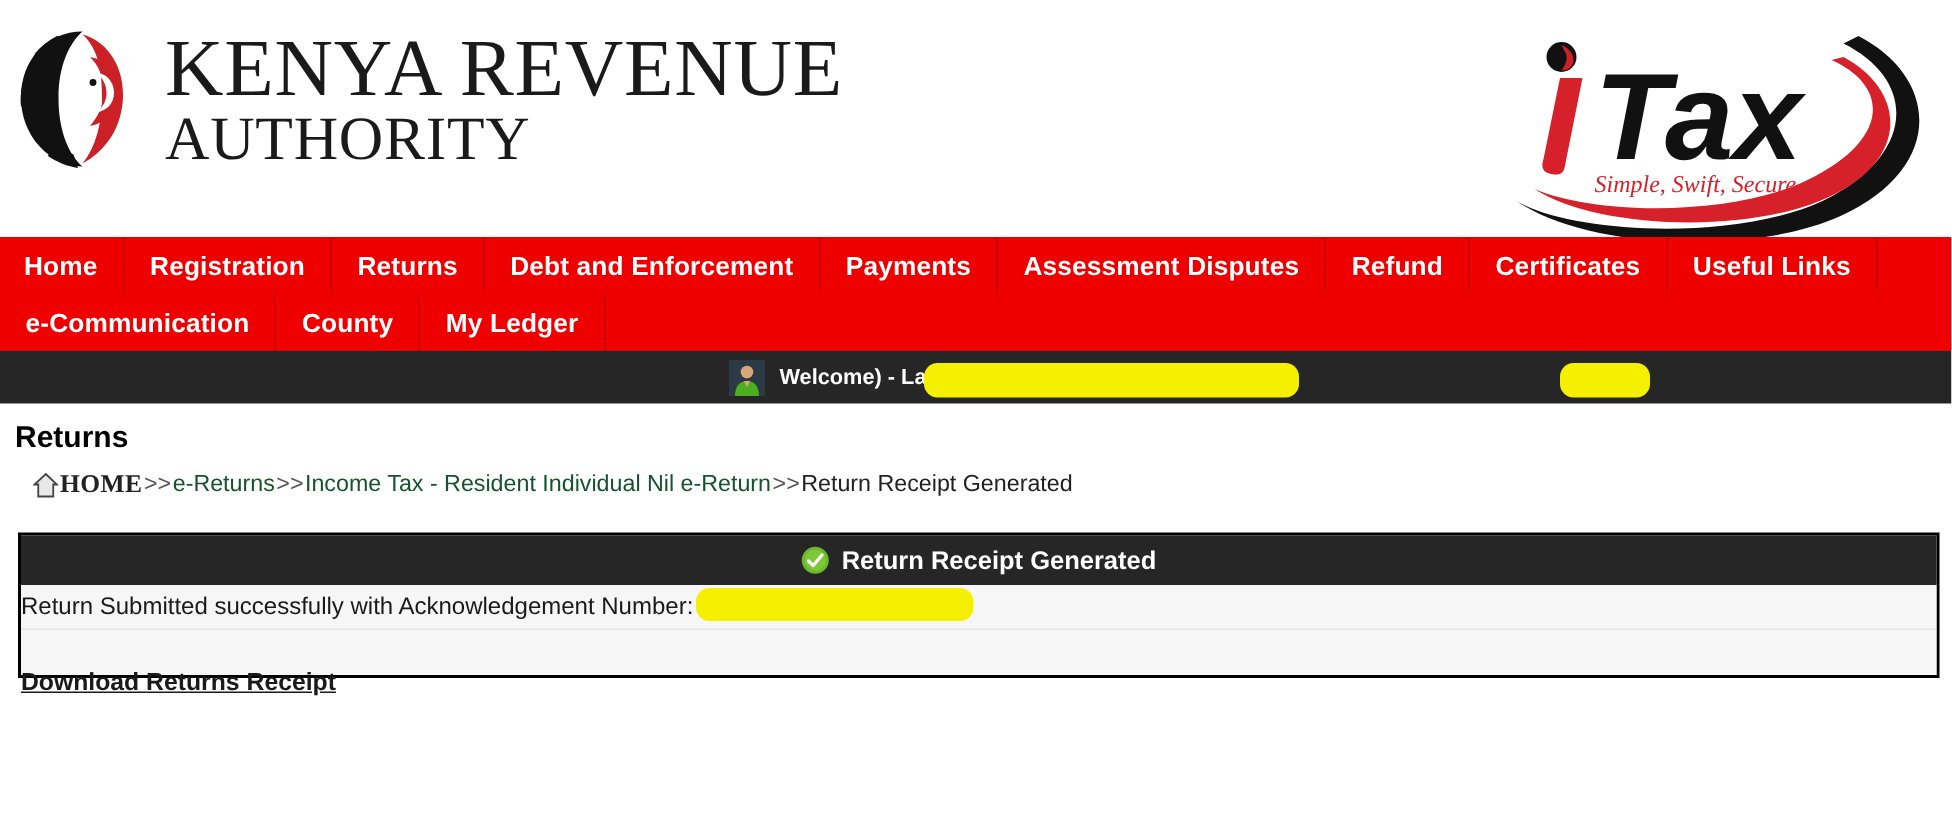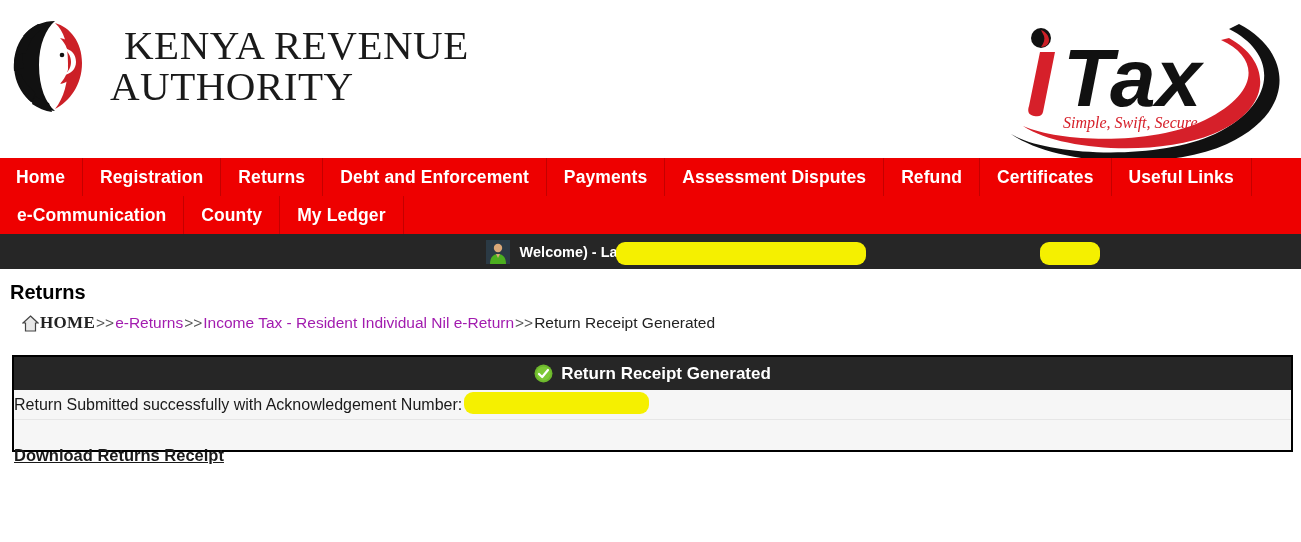--- a/index.html
+++ b/index.html
@@ -45,21 +45,21 @@
     font-family: "Liberation Serif", serif;
     color: #1a1a1a;
   }
   .kra-words .l1,
   .kra-words .l2 {
     display: block;
     font-size: 40px;
     letter-spacing: 0.5px;
     white-space: nowrap;
   }
-  .kra-words .l1 { font-size: 41px; margin-left: 14px; }
+  .kra-words .l1 { font-size: 54px; }
   .kra-words .l2 { font-size: 41px; margin-top: 2px; }
 
   
   .itax-logo {
     position: absolute;
     right: 4px;
     top: 16px;
     width: 320px;
     height: 150px;
   }
@@ -168,21 +168,21 @@
   }
   .home-icon { width: 17px; height: 17px; margin-right: 1px; }
   .bc-home {
     font-family: "Liberation Serif", serif;
     font-weight: bold;
     font-size: 17px;
     color: #222;
     letter-spacing: 0.3px;
   }
   .bc-sep { color: #555; margin: 0 1px; }
-  .bc-link { color: #a21caf; }
+  .bc-link { color: #14532d; }
   .bc-last { color: #222; }
 
   
   .panel {
     margin: 22px 8px 0 12px;
     border: 2px solid #000000;
     background: #f4f4f4;
     position: relative;
   }
   .panel-header {

